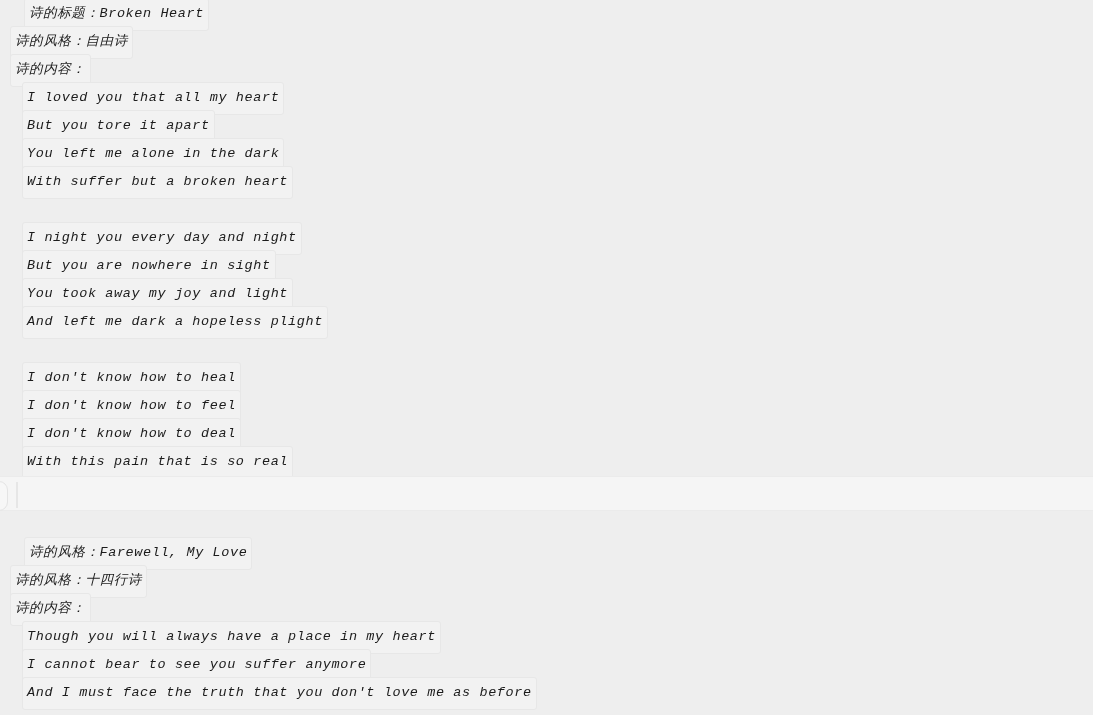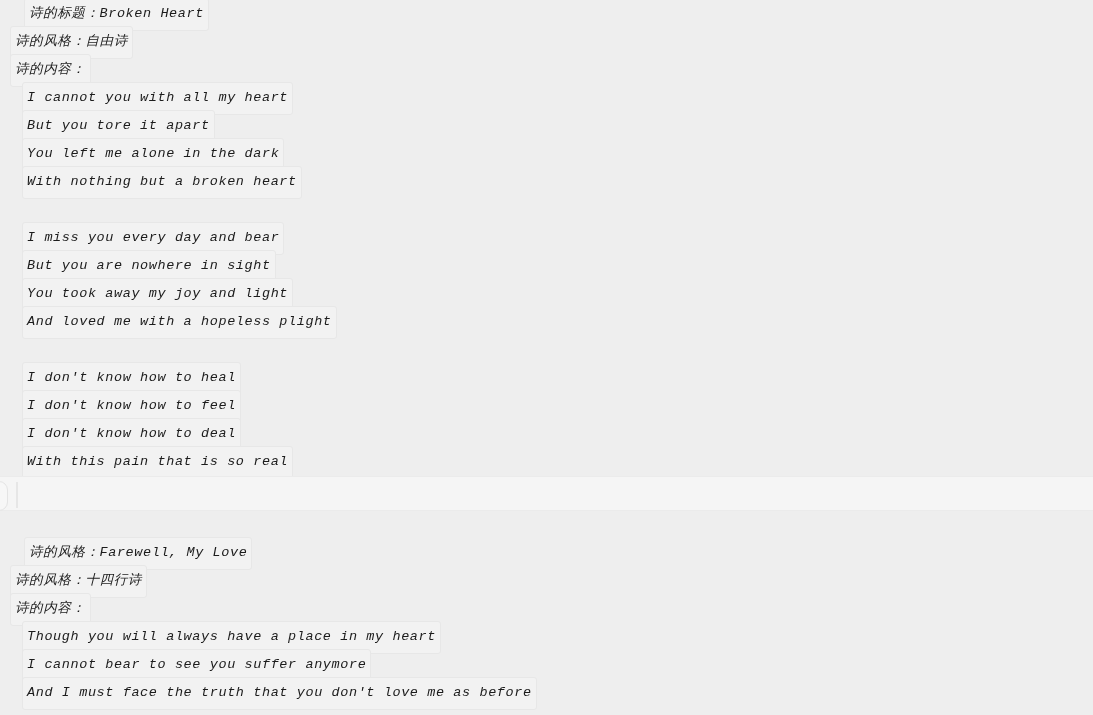--- a/index.html
+++ b/index.html
@@ -118,45 +118,45 @@
 
       <div class="line head">
         <span class="line-text">诗的风格：自由诗</span>
       </div>
 
       <div class="line head">
         <span class="line-text">诗的内容：</span>
       </div>
 
       <div class="line">
-        <span class="line-text">I cannot you with all my heart</span>
+        <span class="line-text">I loved you that all my heart</span>
       </div>
       <div class="line">
         <span class="line-text">But you tore it apart</span>
       </div>
       <div class="line">
         <span class="line-text">You left me alone in the dark</span>
       </div>
       <div class="line">
-        <span class="line-text">With nothing but a broken heart</span>
+        <span class="line-text">With suffer but a broken heart</span>
       </div>
       <div class="line blank">
         <span class="line-text"></span>
       </div>
       <div class="line">
-        <span class="line-text">I miss you every day and bear</span>
+        <span class="line-text">I night you every day and night</span>
       </div>
       <div class="line">
         <span class="line-text">But you are nowhere in sight</span>
       </div>
       <div class="line">
         <span class="line-text">You took away my joy and light</span>
       </div>
       <div class="line">
-        <span class="line-text">And loved me with a hopeless plight</span>
+        <span class="line-text">And left me dark a hopeless plight</span>
       </div>
       <div class="line blank">
         <span class="line-text"></span>
       </div>
       <div class="line">
         <span class="line-text">I don't know how to heal</span>
       </div>
       <div class="line">
         <span class="line-text">I don't know how to feel</span>
       </div>

